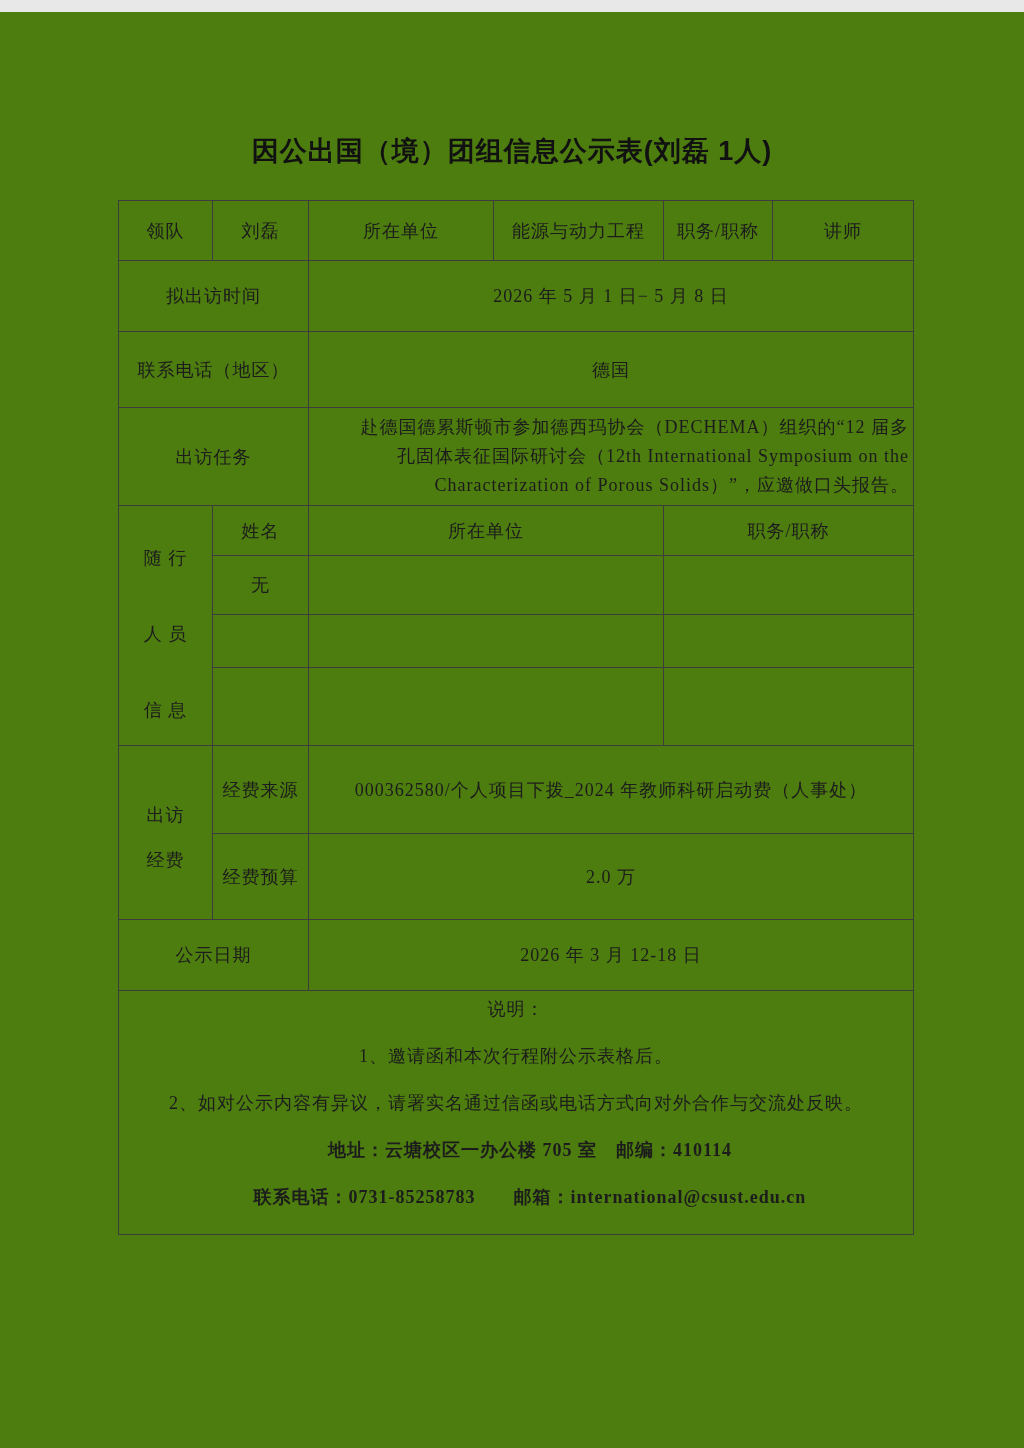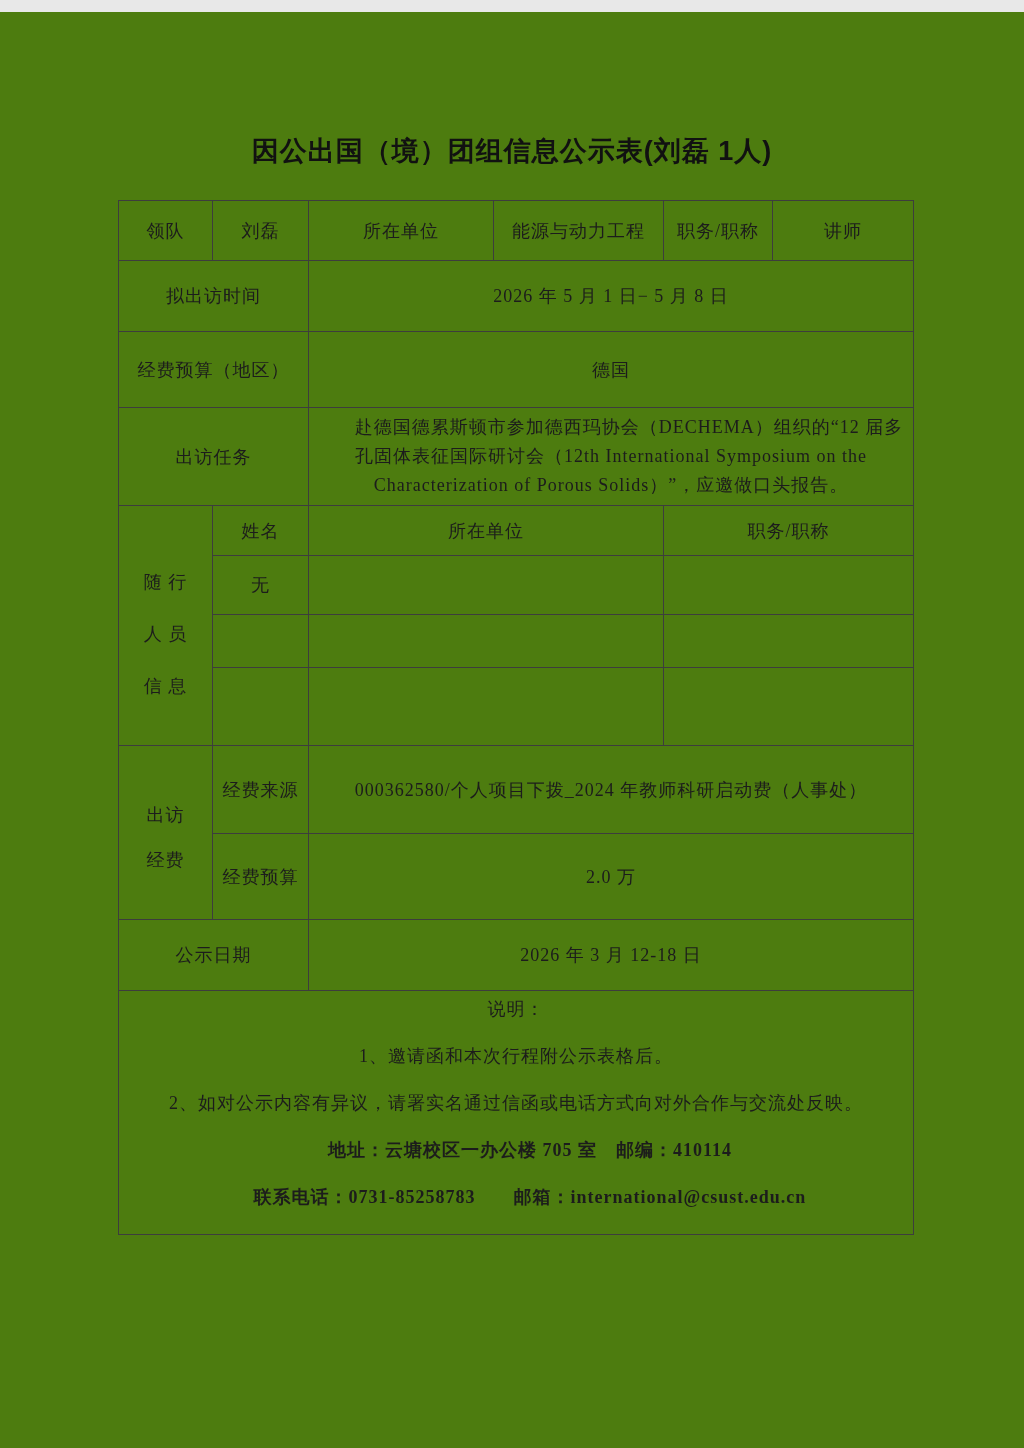--- a/index.html
+++ b/index.html
@@ -48,29 +48,29 @@
   td.pad20 { padding-left: 20px; }
   td.val-shift { padding-top: 10px; }
   td.mission-cell {
     text-align: justify;
     vertical-align: middle;
     padding: 2px 6px 2px 4px;
     font-size: 16px;
     line-height: 29px;
     letter-spacing: 0px;
   }
-  .mission-text { text-indent: 2em; margin: 0; }
+  .mission-text { text-indent: 2em; margin: 0; text-align: right; }
   .vstack {
     display: flex;
     flex-direction: column;
     align-items: center;
     justify-content: center;
     height: 100%;
   }
-  .vstack-entourage { gap: 28px; padding-top: 16px; box-sizing: border-box; }
+  .vstack-entourage { gap: 52px; padding-top: 16px; box-sizing: border-box; }
   .vstack-funding  { gap: 21px; padding-top: 10px; box-sizing: border-box; }
   td.notes-cell {
     text-align: left;
     vertical-align: top;
     padding: 14px 10px 0 5px;
     font-size: 18px;
     letter-spacing: 0.5px;
   }
   .note-line { margin: 0 0 19px 0; line-height: 28px; }
   .note-indent { padding-left: 28px; }
@@ -103,21 +103,21 @@
         <td>职务/职称</td>
         <td class="val-shift">讲师</td>
       </tr>
 
       <tr style="height:71px">
         <td colspan="2">拟出访时间</td>
         <td colspan="4" class="thin-val">2026 年 5 月 1 日− 5 月 8 日</td>
       </tr>
 
       <tr style="height:76px">
-        <td colspan="2">经费预算（地区）</td>
+        <td colspan="2">联系电话（地区）</td>
         <td colspan="4" class="thin-val">德国</td>
       </tr>
 
       <tr style="height:98px">
         <td colspan="2">出访任务</td>
         <td colspan="4" class="mission-cell">
           <p class="mission-text">赴德国德累斯顿市参加德西玛协会（DECHEMA）组织的“12 届多孔固体表征国际研讨会（12th International Symposium on the Characterization of Porous Solids）”，应邀做口头报告。</p>
         </td>
       </tr>
 

